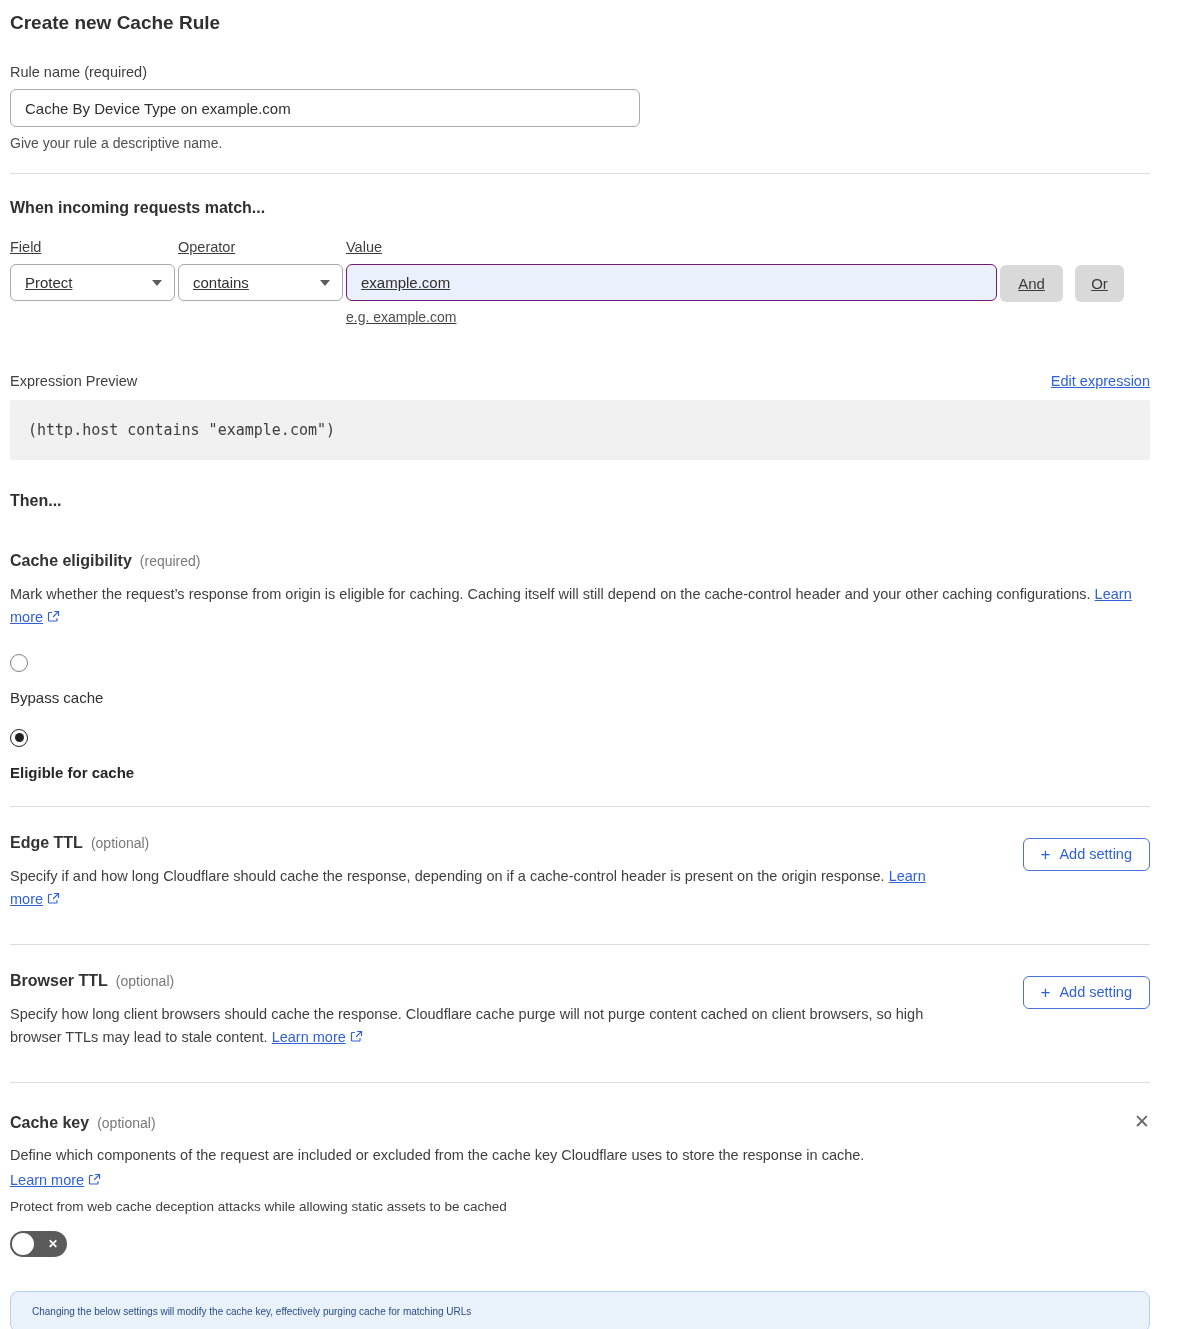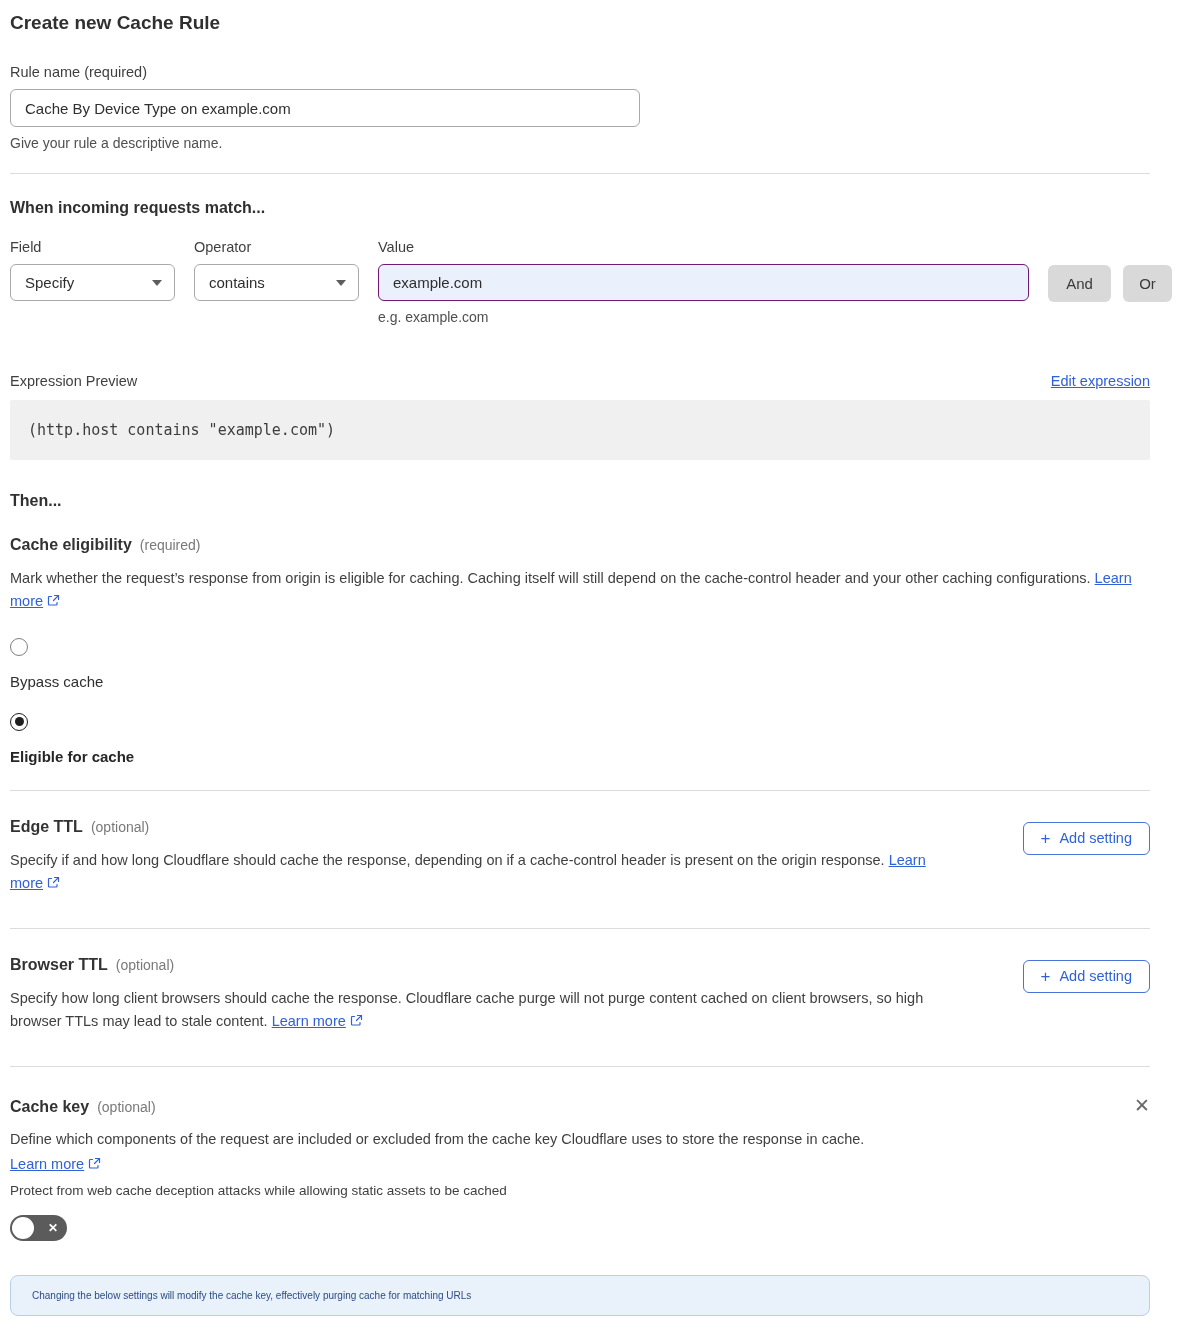--- a/index.html
+++ b/index.html
@@ -48,23 +48,24 @@
     border-top: 1px solid #dcdcdc;
     margin: 0;
   }
   .section-heading {
     font-size: 16px;
     font-weight: 700;
     color: #303030;
   }
   .match-grid {
     display: flex;
-    gap: 19px;
+    gap: 3px;
     align-items: flex-start;
     margin-top: 22px;
+    text-decoration: underline;
   }
   .match-col { display: flex; flex-direction: column; }
   .select-box {
     height: 37px;
     border: 1px solid #a9a9a9;
     border-radius: 6px;
     background: #fff;
     display: flex;
     align-items: center;
     justify-content: space-between;
@@ -257,21 +258,21 @@
   .toggle.off .glyph { right: 9px; }
   .info-banner {
     margin-top: 34px;
     background: #e9f1fb;
     border: 1px solid #b7d0ee;
     border-radius: 8px;
     padding: 14px 21px;
     font-size: 10px;
     color: #2b4d85;
   }
-  .mt26 { margin-top: 26px; text-align: right; }
+  .mt26 { margin-top: 42px; text-align: right; }
 </style>
 </head>
 <body>
 
 <div class="container">
 
   <h1 class="page-title">Create new Cache Rule</h1>
 
   
   <label class="field-label">Rule name (required)</label>
@@ -280,21 +281,21 @@
 
   <hr class="divider" style="margin-top:22px;">
 
   
   <h2 class="section-heading" style="margin-top:25px;">When incoming requests match...</h2>
 
   <div class="match-grid">
     <div class="match-col">
       <span class="field-label">Field</span>
       <div class="select-box w165">
-        <span>Specify</span>
+        <span>Protect</span>
         <span class="chevron-down"></span>
       </div>
     </div>
     <div class="match-col">
       <span class="field-label">Operator</span>
       <div class="select-box w165">
         <span>contains</span>
         <span class="chevron-down"></span>
       </div>
     </div>

